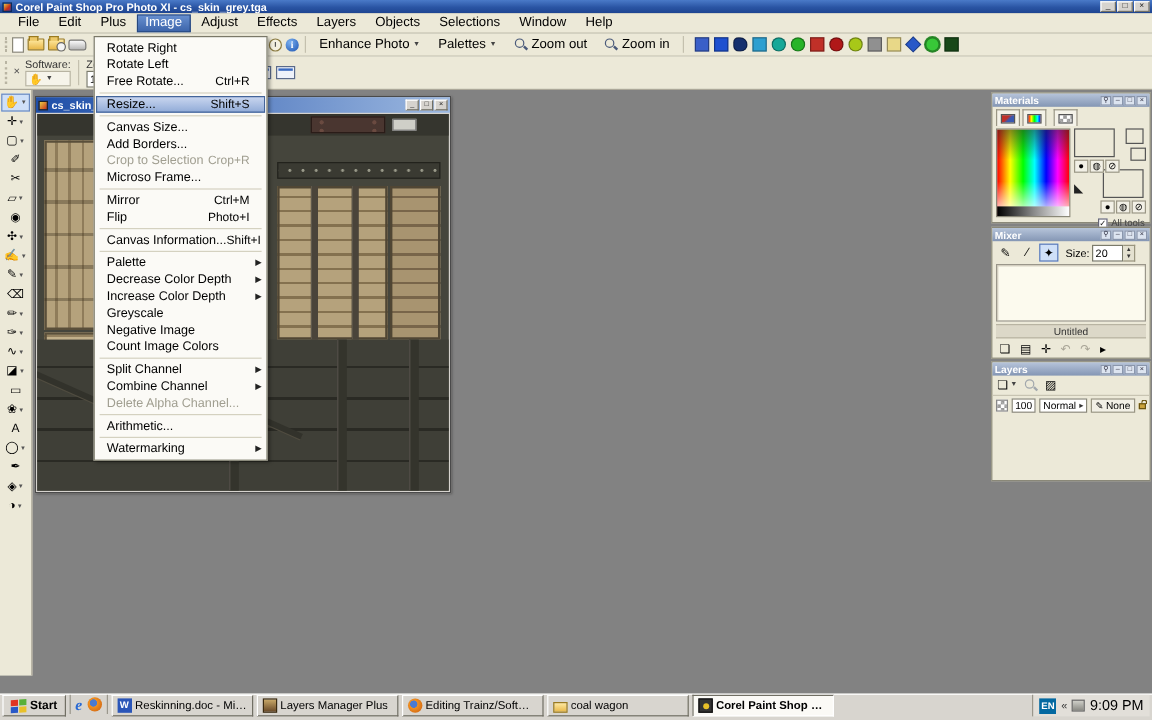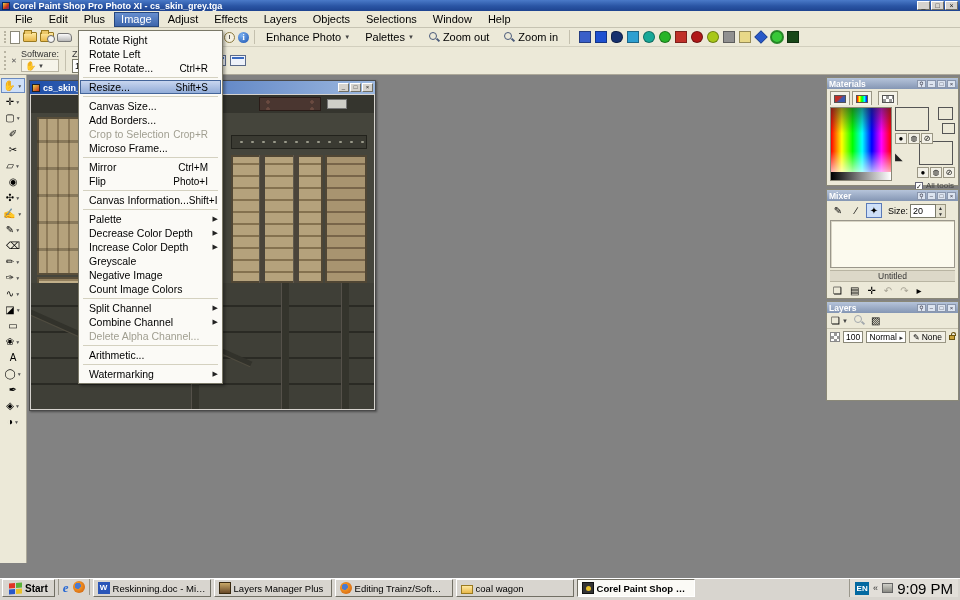--- a/index.html
+++ b/index.html
@@ -213,21 +213,21 @@
   .ticon.word-icon { background:#2a55b8; color:#fff; font-size:8px; font-weight:bold; text-align:center; line-height:12px; }
   .ticon.cmp-icon { background:linear-gradient(#c8a868,#6a4a28); border:1px solid #3a2a10; }
   .ticon.firefox-icon { border-radius:50%; background:radial-gradient(circle at 40% 40%,#4a7ad0 28%,#f09020 32%,#c85a10); }
   .ticon.folder-icon { background:linear-gradient(#ffe9a0,#e8b84a); border:1px solid #9a7a20; height:9px; margin-top:2px; }
   .ticon.psp-icon { background:#333; border:1px solid #111; position:relative; }
   .ticon.psp-icon::after { content:""; position:absolute; left:3px; top:3px; width:5px; height:5px; border-radius:50%; background:#e8c028; }
   .tray { display:flex; align-items:center; gap:4px; padding:0 5px; height:18px; border-left:1px solid #9a978c; background:#e2dfd9; }
   .en-box { width:14px; height:13px; background:#0369a1; color:#fff; font-size:8px; font-weight:bold; text-align:center; line-height:13px; }
   .chev { font-size:9px; color:#333; }
   .tray-ico { width:11px; height:10px; background:linear-gradient(#cfcfc8,#8a8a84); border:1px solid #666; }
-  .tray-time { font-size:15px; }
+  .tray-time { font-size:12px; }
 </style>
 </head>
 <body>
 
 <div id="screen">
 
   <div class="titlebar">
     <span class="app-icon"></span>
     <span class="title-text">Corel Paint Shop Pro Photo XI - cs_skin_grey.tga</span>
     <span class="winbtns">

